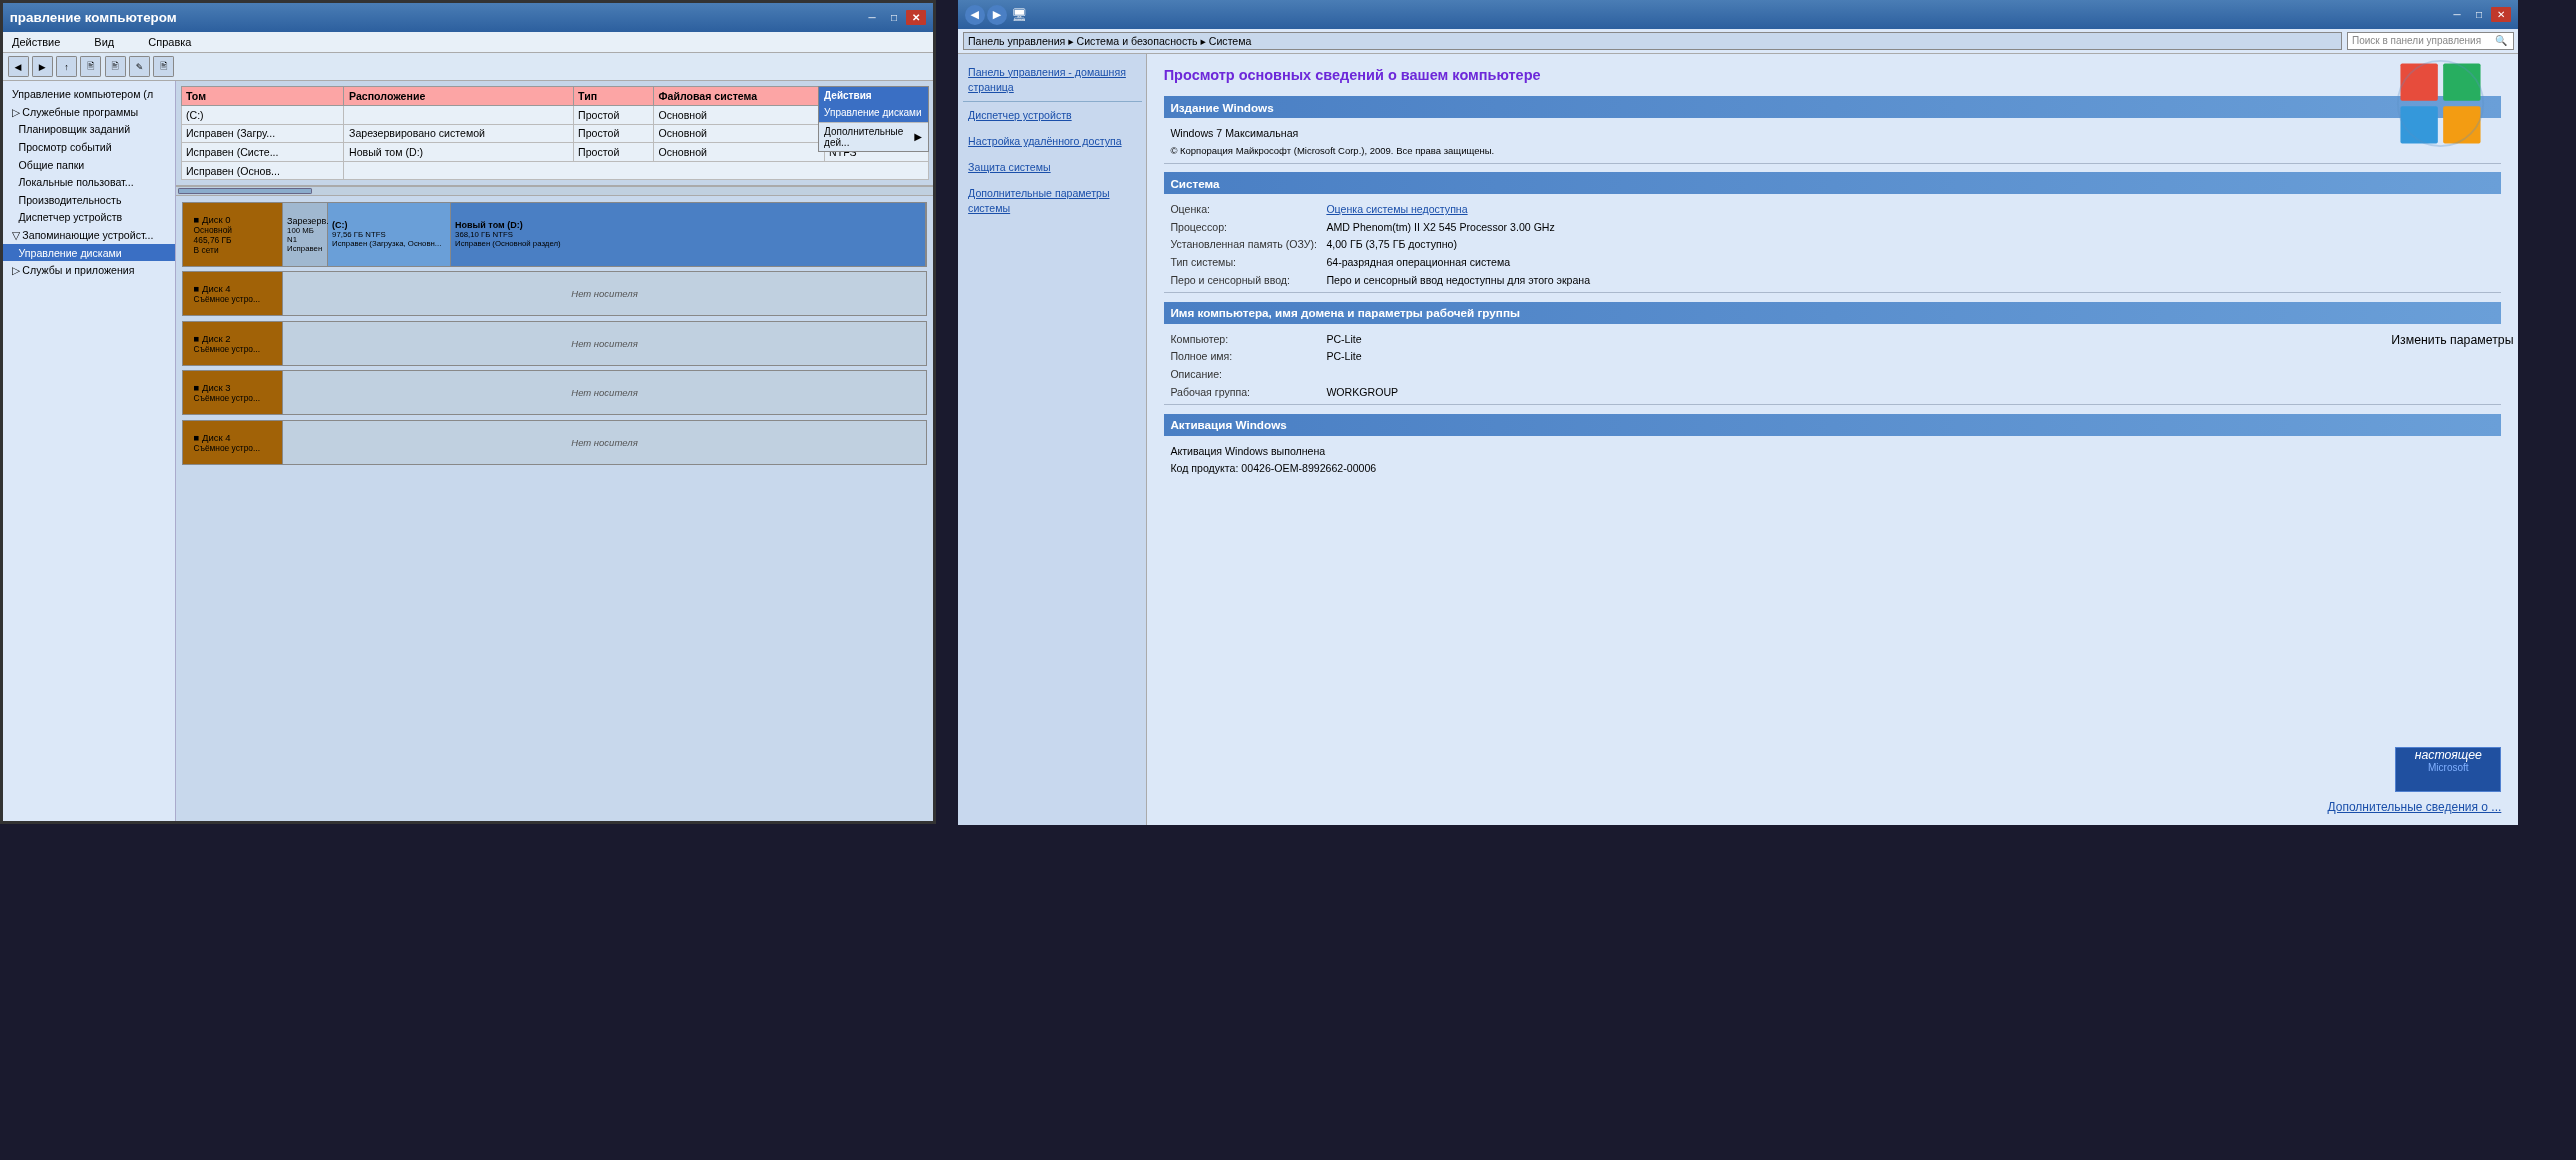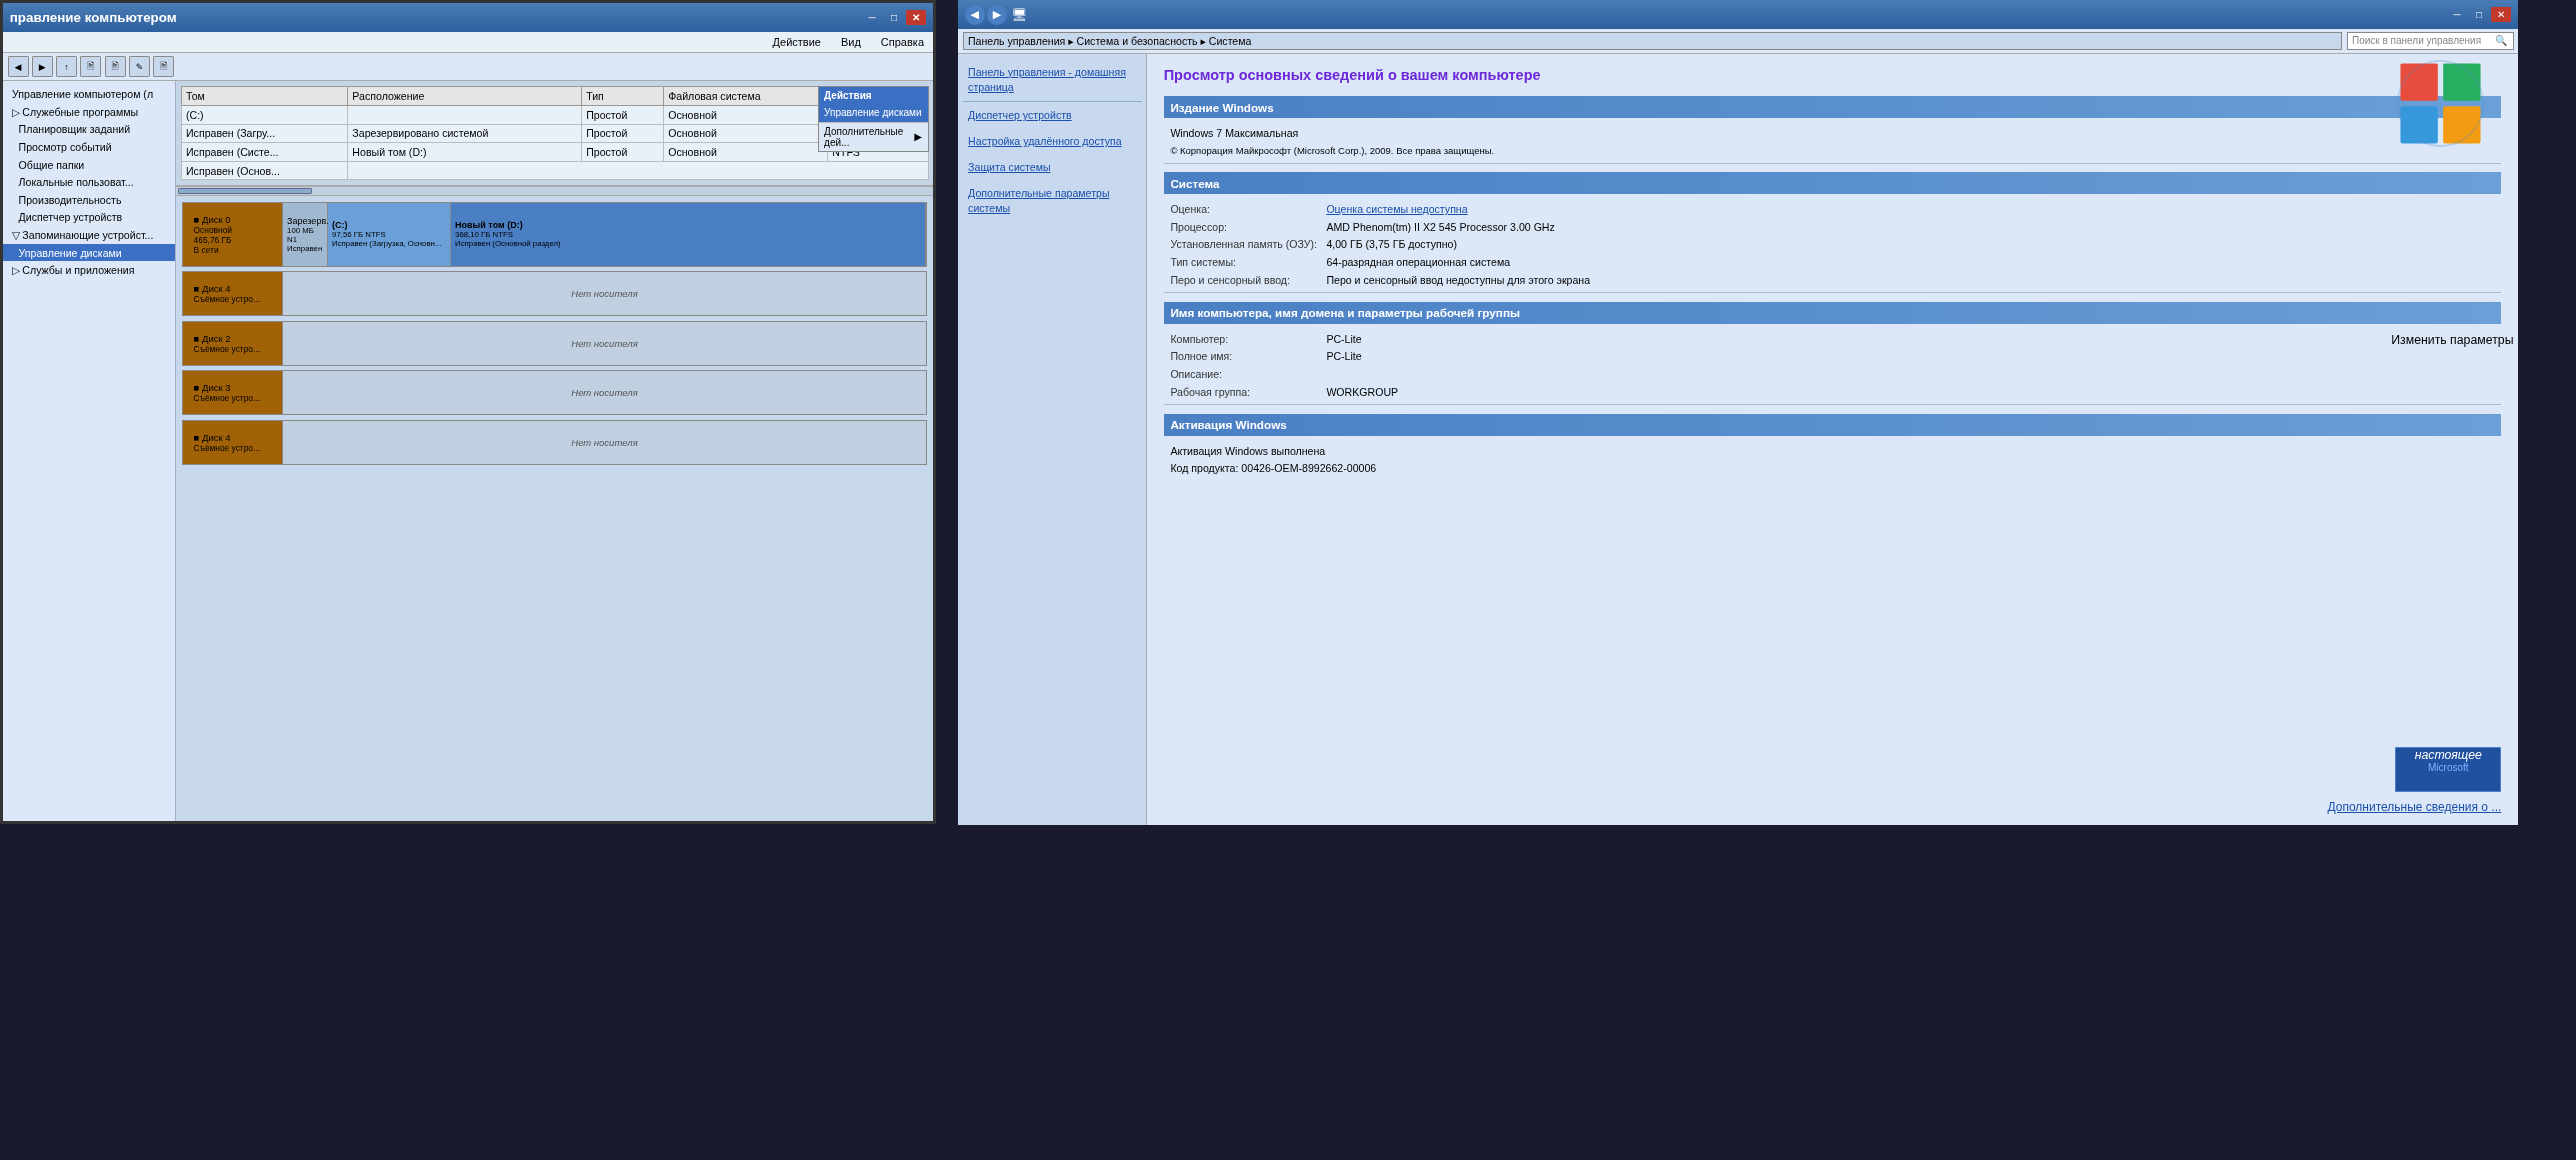--- a/index.html
+++ b/index.html
@@ -53,24 +53,23 @@
       border-radius: 1.1px;
     }
     .win-btn.close { background: #c0392b; }
 
     .menu-bar {
       background: #e8f0f8;
       height: 21px;
       display: flex;
       align-items: center;
       padding: 0 4.5px;
-      gap: 11px;
+      gap: 25px;
       border-bottom: 0.6px solid #aaa;
       font-size: 11px;
-      justify-content: flex-end;
     }
 
     .menu-item {
       padding: 2.2px 4.5px;
       cursor: pointer;
       color: #000;
     }
 
     .toolbar {
       background: #dce8f5;
@@ -138,25 +137,25 @@
       overflow: hidden;
     }
 
     .disk-table {
       width: 100%;
       border-collapse: collapse;
       font-size: 10.6px;
     }
 
     .disk-table th {
-      background: #e5e5e5;
+      background: #fca5a5;
       border: 0.6px solid #999;
       padding: 3.3px 4.5px;
       text-align: left;
-      font-weight: normal;
+      font-weight: bold;
       color: #000;
     }
 
     .disk-table td {
       border: 0.6px solid #bbb;
       padding: 2.8px 4.5px;
       background: #e8f0f8;
       color: #000;
     }
 

